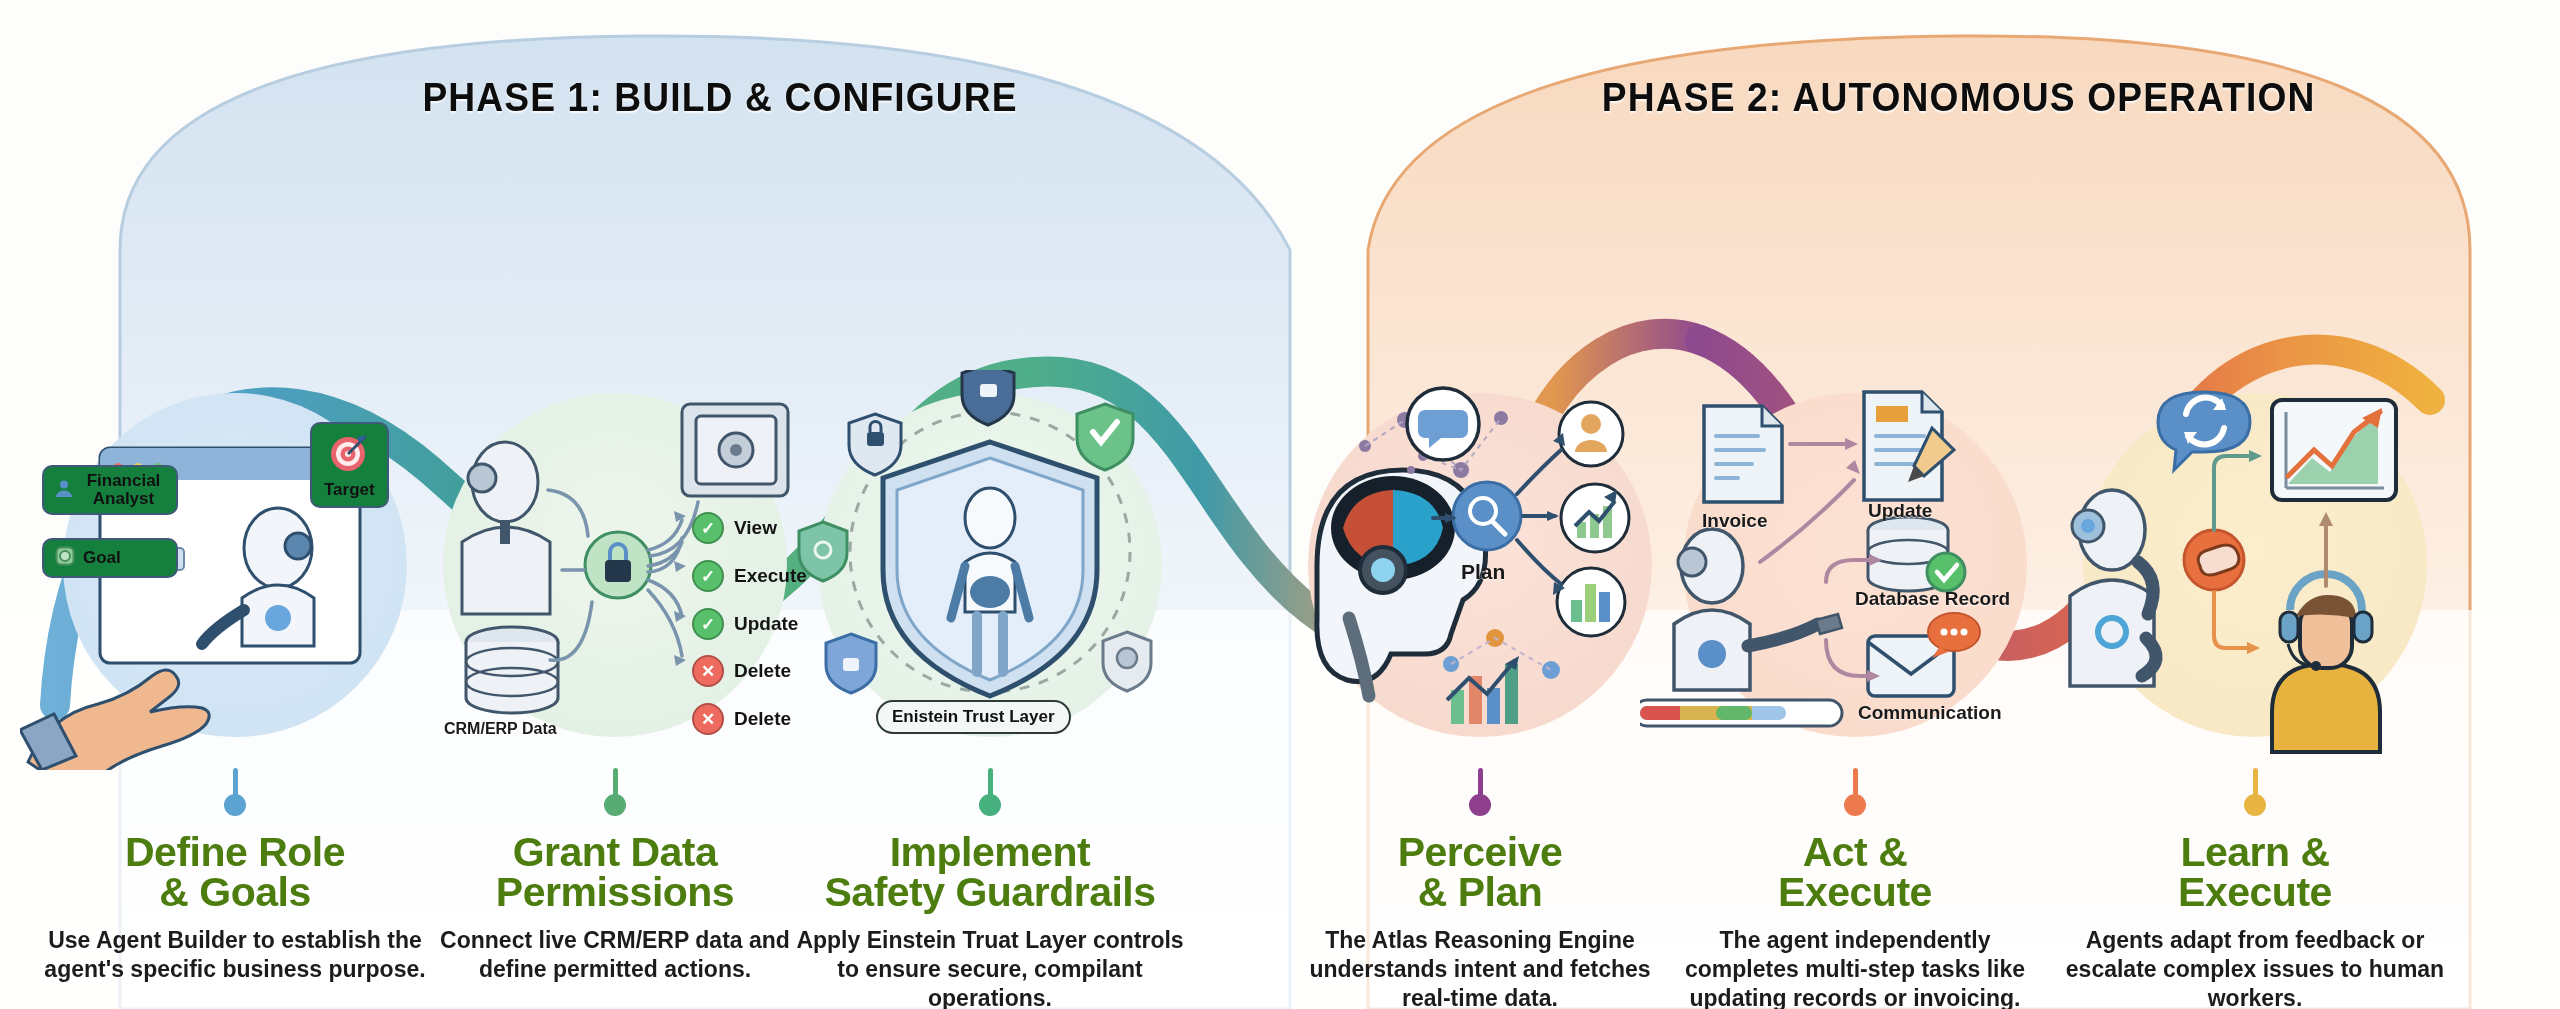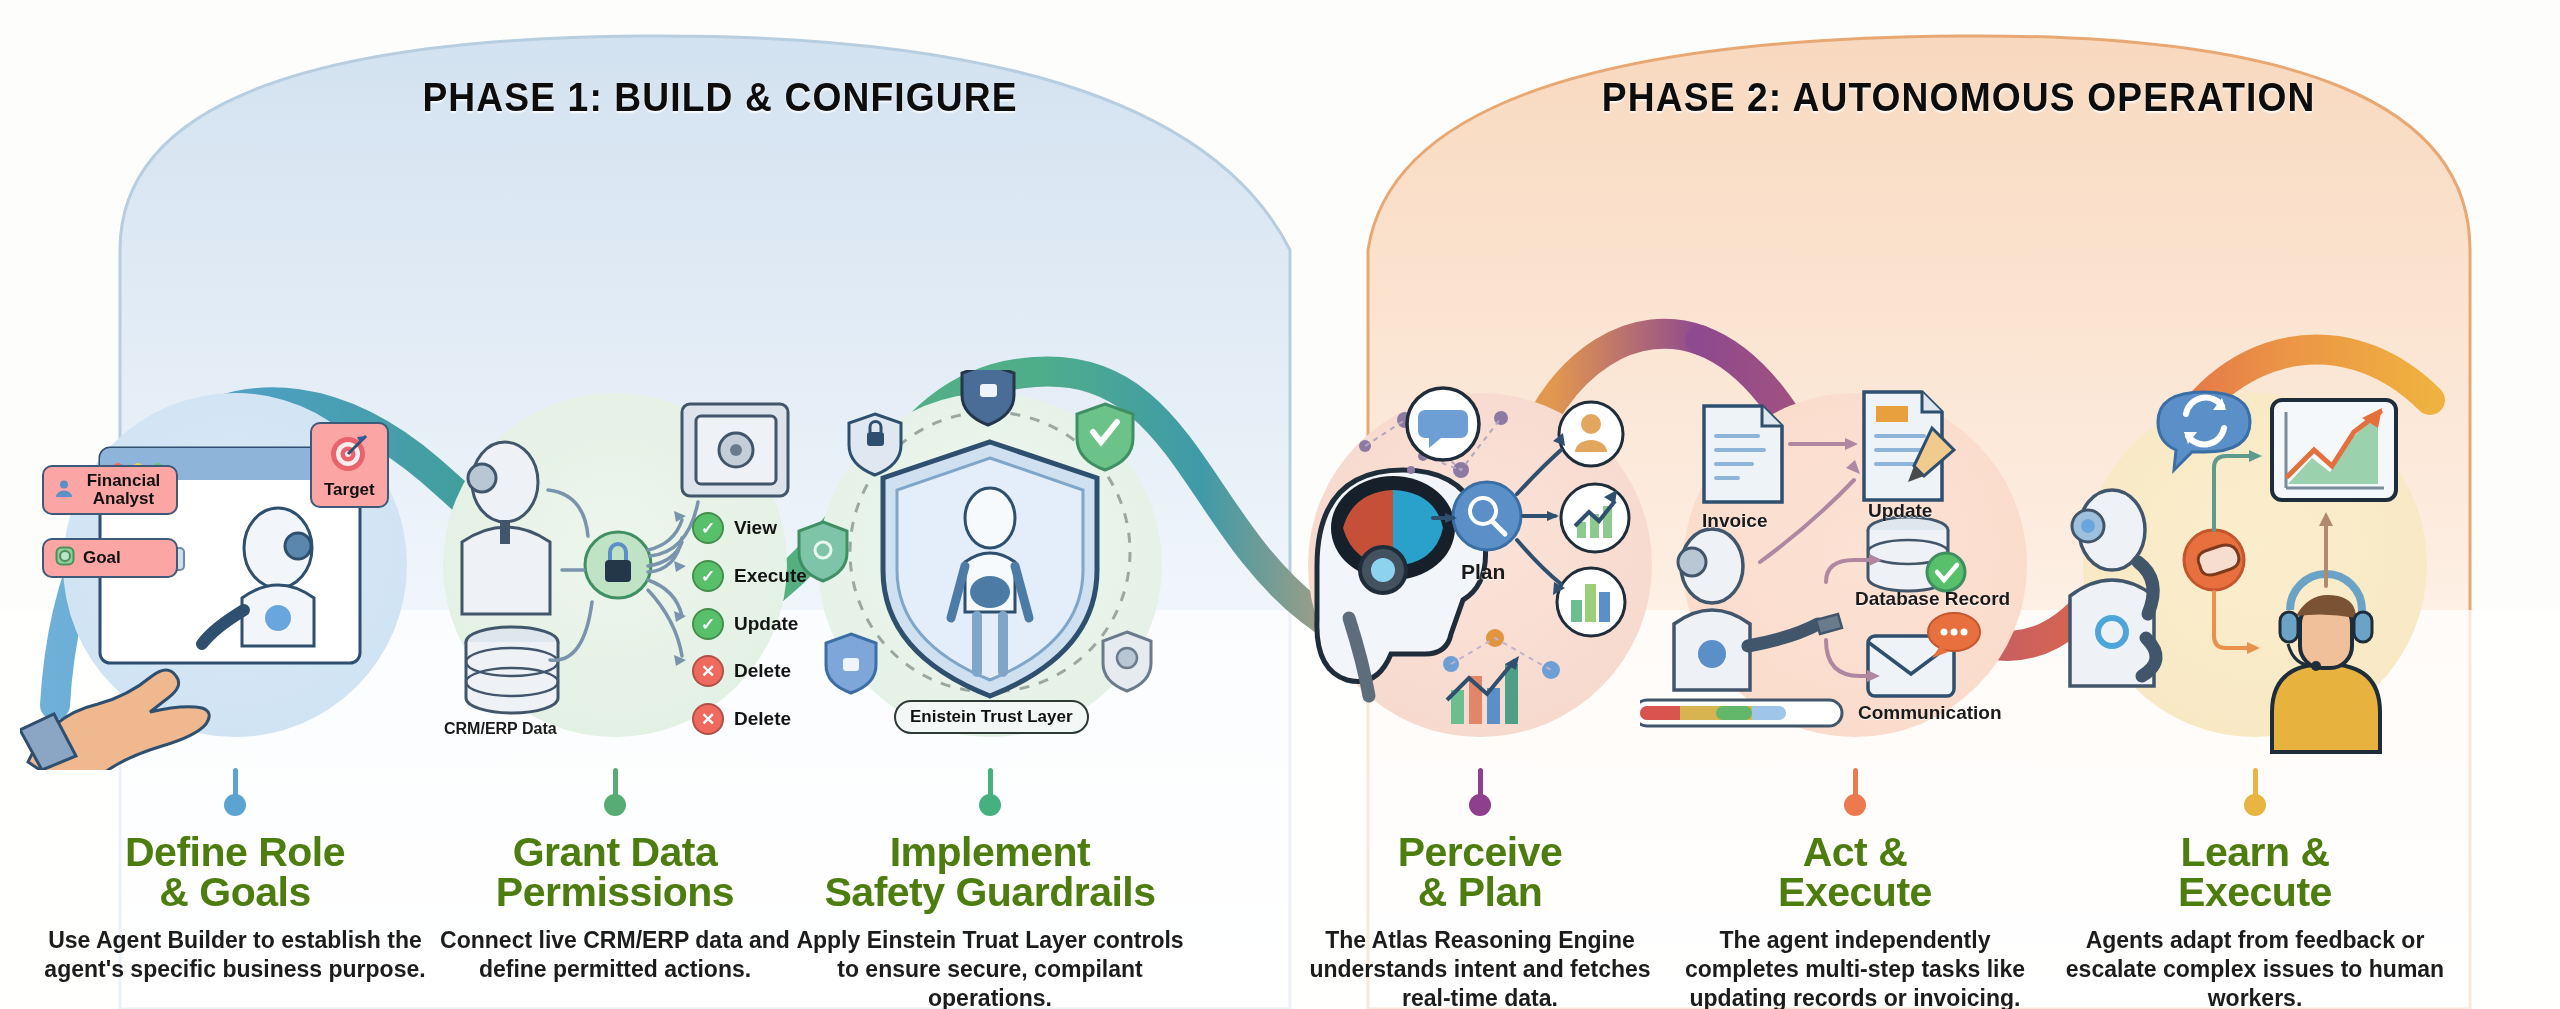--- a/index.html
+++ b/index.html
@@ -46,21 +46,21 @@
   #step2{left:400px;}
   #step3{left:775px;}
   #step4{left:1265px;}
   #step5{left:1640px;}
   #step6{left:2040px;}
   .lab{
     position:absolute;font-size:16px;font-weight:700;color:#1a1a1a;white-space:nowrap;
     text-shadow:0 1px 1px rgba(255,255,255,.85);
   }
   .chip{
-    position:absolute;background:#fca5a5;border:2px solid #3f5a78;border-radius:10px;
+    position:absolute;background:#15803d;border:2px solid #3f5a78;border-radius:10px;
     display:flex;align-items:center;gap:7px;padding:5px 10px;
     font-size:17px;font-weight:700;color:#111;line-height:1.05;
   }
   .pill{
     position:absolute;background:#f3f7f5;border:2px solid #2d3a35;border-radius:18px;
     padding:5px 14px;font-size:17px;font-weight:700;color:#111;white-space:nowrap;
   }
   .perm-row{position:absolute;display:flex;align-items:center;gap:10px;}
   .perm-badge{
     width:28px;height:28px;border-radius:50%;display:flex;align-items:center;justify-content:center;
@@ -337,21 +337,21 @@
         </g>
         <g>
           <path d="M76,264 l25,9 v22 q0,19 -25,28 q-25,-9 -25,-28 v-22 z" fill="#7fa6d8" stroke="#3a6ea5" stroke-width="3"></path>
           <rect x="68" y="288" width="16" height="13" rx="3" fill="#eef4fa"></rect>
         </g>
         <g>
           <path d="M352,262 l24,9 v22 q0,19 -24,28 q-24,-9 -24,-28 v-22 z" fill="#e6ebef" stroke="#6a7b8c" stroke-width="3"></path>
           <circle cx="352" cy="288" r="10" fill="#b9c7d4" stroke="#6a7b8c" stroke-width="2.5"></circle>
         </g>
       </svg>
-      <div class="pill" style="left:119px;top:330px;">Enistein Trust Layer</div>
+      <div class="pill" style="left:101px;top:330px;">Enistein Trust Layer</div>
     </div>
     <div class="stem" style="background:#46b07f;"></div>
     <div class="dot" style="background:#46b07f;"></div>
     <h3>
       <span>Implement</span>
       <span class="l2">Safety Guardrails</span>
     </h3>
     <p>Apply Einstein Truat Layer controls to ensure secure, compilant operations.</p>
   </div>
 

